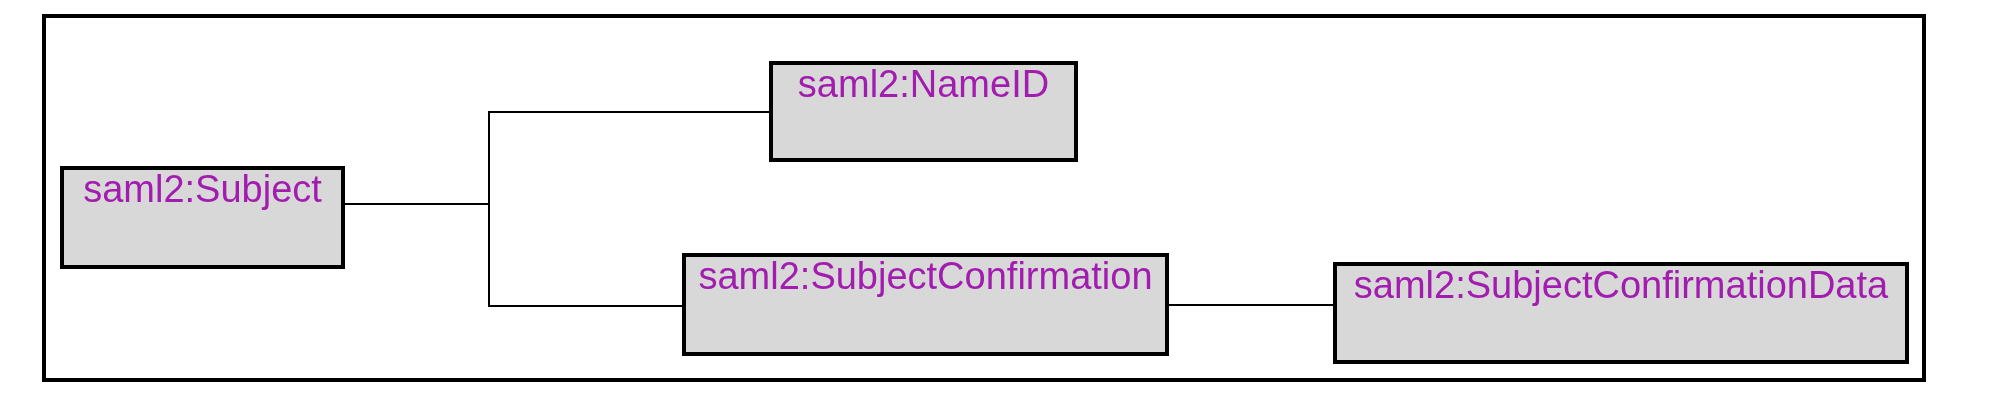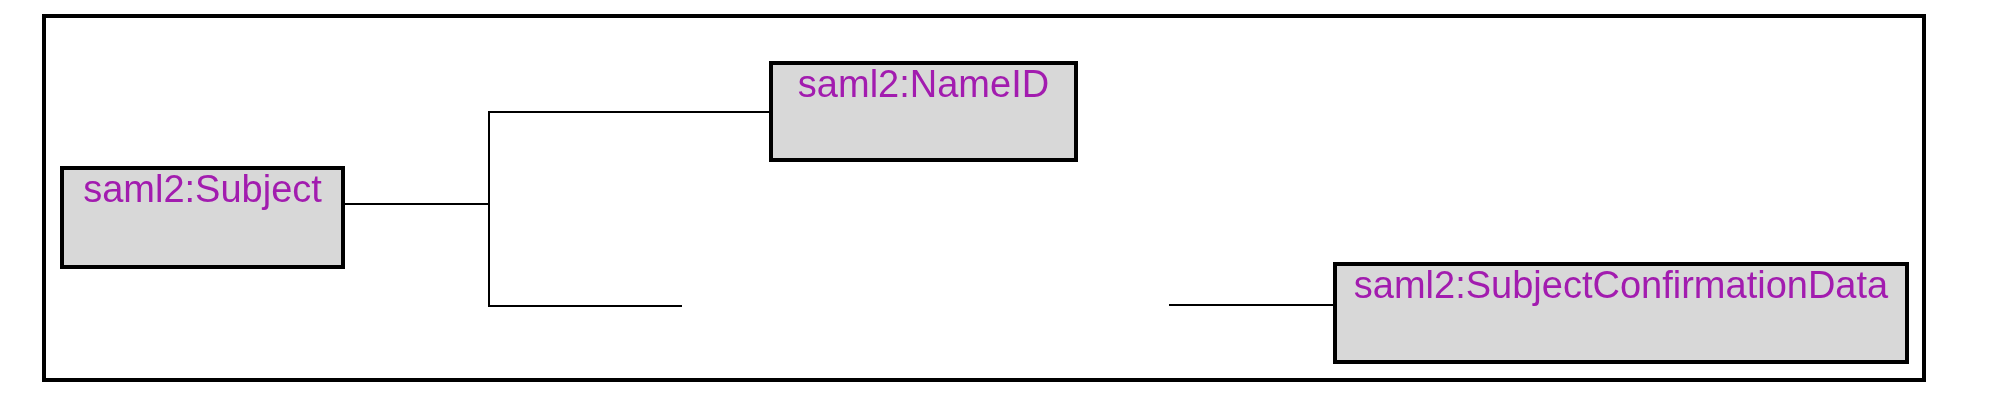--- a/index.html
+++ b/index.html
@@ -68,18 +68,21 @@
   <div class="connector conn-subjconf-to-data"></div>
 
   <div class="node node-subject">
     <span class="node-label">saml2:Subject</span>
   </div>
 
   <div class="node node-nameid">
     <span class="node-label">saml2:NameID</span>
   </div>
 
+  <div class="node node-subjconf">
+    <span class="node-label">saml2:SubjectConfirmation</span>
+  </div>
 
   <div class="node node-subjconfdata">
     <span class="node-label">saml2:SubjectConfirmationData</span>
   </div>
 
 </div>
 
 </body></html>

